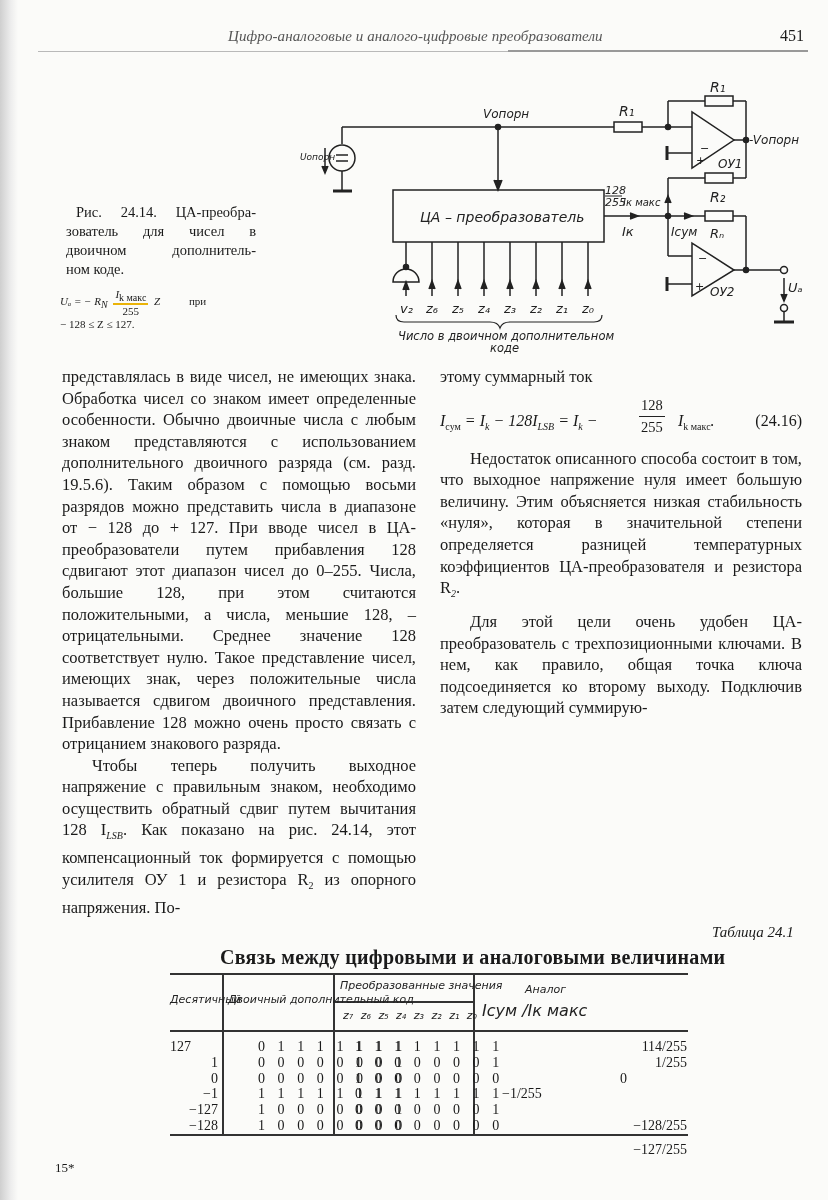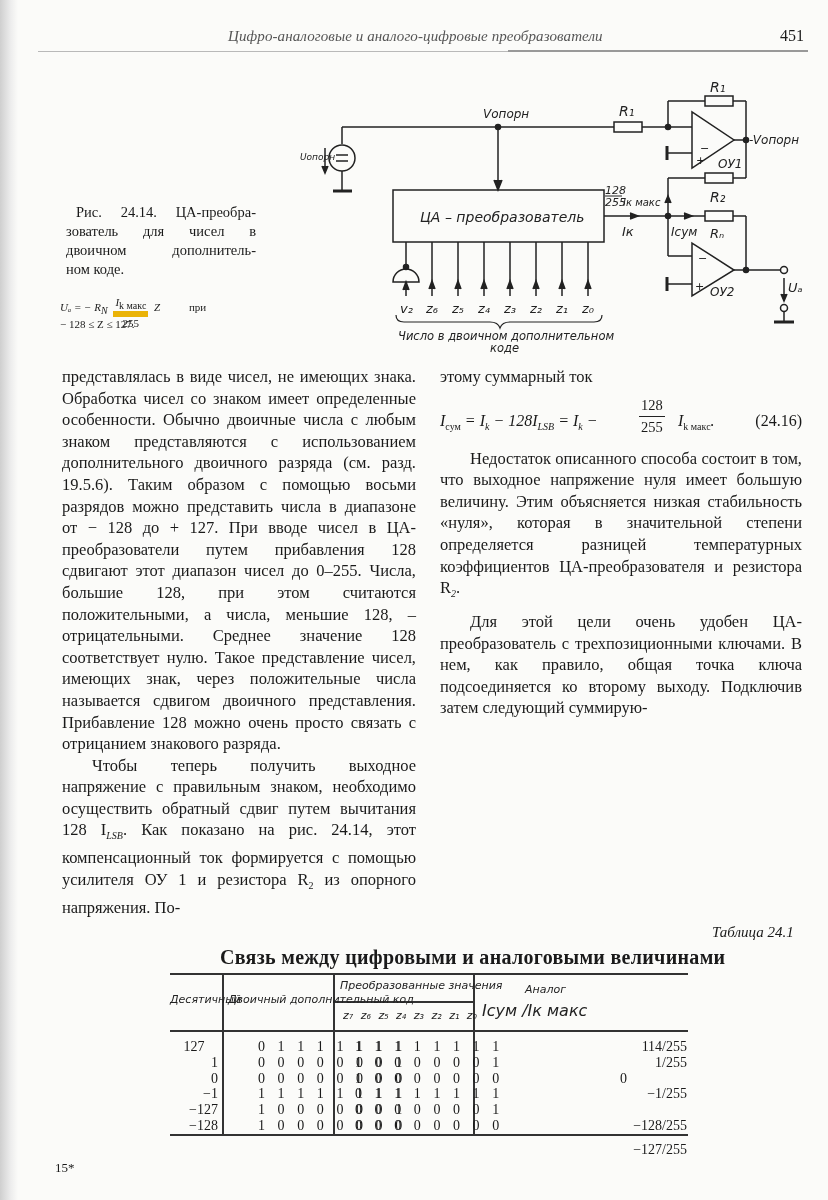--- a/index.html
+++ b/index.html
@@ -8,21 +8,21 @@
   .binding-shadow { position:absolute; left:0; top:0; width:18px; height:1200px;
          background:linear-gradient(to right,#cfcfcf,#ededed 60%,#fbfbf9); }
   .running-head { position:absolute; left:228px; top:28px; font-style:italic; font-size:15px; color:#555; letter-spacing:0.1px; }
   .page-num { position:absolute; left:780px; top:27px; font-size:16px; }
   .rule-main { position:absolute; left:40px; top:51px; width:468px; height:1px; background:#b9b9b9; }
 
   .caption { position:absolute; left:66px; top:203px; width:190px; font-size:14.5px; line-height:19px; text-align:justify; }
   .caption .ind { text-indent:10px; }
   .formula-cap { position:absolute; left:60px; top:288px; font-size:11px; font-style:italic; width:200px; }
   .formula-cap .frac { display:inline-block; vertical-align:middle; text-align:center; margin:0 3px; }
-  .formula-cap .frac .num { display:block; border-bottom:6px solid #eab308; padding:0 2px; font-size:11px;margin-top:8px; }
+  .formula-cap .frac .num { display:block; border-bottom:2px solid #eab308; padding:0 2px; font-size:11px; }
   .formula-cap .frac .den { display:block; font-style:normal; font-size:11px; }
   .formula-cap .pri { font-style:normal; margin-left:26px; }
   .formula-cap2 { position:absolute; left:60px; top:318px; font-size:11px; }
 
   .col { position:absolute; font-size:16.5px; line-height:21.6px; text-align:justify; }
   .col p { margin:0; }
   .col .ind { text-indent:30px; }
   .col-left { left:62px; top:366px; width:354px; }
   .col-right { left:440px; top:366px; width:362px; }
   .eq { position:relative; height:60px; font-style:italic; font-size:16px; }
@@ -234,42 +234,42 @@
   <div class="hdr" style="left:58px;top:20px;">Двоичный дополнительный код</div>
   <div class="hdr" style="left:170px;top:6px;">Преобразованные значения</div>
   <div class="hdr" style="left:173px;top:36px;word-spacing:4px;">
     <span>z₇</span> <span>z₆</span> <span>z₅</span> <span>z₄</span> <span>z₃</span> <span>z₂</span> <span>z₁</span> <span>z₀</span>
   </div>
   <div class="hdr" style="left:318px;top:10px;padding-left:37px;">Аналог</div>
   <div class="hdr" style="left:312px;top:28px;font-size:16px;">Iсум /Iк макс</div>
 
   <div id="rows">
       <div>
-        <div class="cell" style="left: 0px; width: 48px; text-align: center; top: 66px;">127</div>
+        <div class="cell" style="left: 0px; width: 48px; text-align: left; top: 66px;">127</div>
         <div class="bits" style="left: 88px; top: 66px;"><span>0</span><span>1</span><span>1</span><span>1</span><span>1</span><span>1</span><span>1</span><span>1</span></div>
         <div class="bits" style="left: 185px; top: 66px;"><span>1</span><span>1</span><span>1</span><span>1</span><span>1</span><span>1</span><span>1</span><span>1</span></div>
         <div class="cell" style="left: 320px; width: 197px; text-align: right; top: 66px;">114/255</div>
       </div>
       <div>
         <div class="cell" style="left: 0px; width: 48px; text-align: right; top: 81.8px;">1</div>
         <div class="bits" style="left: 88px; top: 81.8px;"><span>0</span><span>0</span><span>0</span><span>0</span><span>0</span><span>0</span><span>0</span><span>1</span></div>
         <div class="bits" style="left: 185px; top: 81.8px;"><span>1</span><span>0</span><span>0</span><span>0</span><span>0</span><span>0</span><span>0</span><span>1</span></div>
         <div class="cell" style="left: 320px; width: 197px; text-align: right; top: 81.8px;">1/255</div>
       </div>
       <div>
         <div class="cell" style="left: 0px; width: 48px; text-align: right; top: 97.6px;">0</div>
         <div class="bits" style="left: 88px; top: 97.6px;"><span>0</span><span>0</span><span>0</span><span>0</span><span>0</span><span>0</span><span>0</span><span>0</span></div>
         <div class="bits" style="left: 185px; top: 97.6px;"><span>1</span><span>0</span><span>0</span><span>0</span><span>0</span><span>0</span><span>0</span><span>0</span></div>
         <div class="cell" style="left: 450px; width: 40px; text-align: left; top: 97.6px;">0</div>
       </div>
       <div>
         <div class="cell" style="left: 0px; width: 48px; text-align: right; top: 113.4px;">−1</div>
         <div class="bits" style="left: 88px; top: 113.4px;"><span>1</span><span>1</span><span>1</span><span>1</span><span>1</span><span>1</span><span>1</span><span>1</span></div>
         <div class="bits" style="left: 185px; top: 113.4px;"><span>0</span><span>1</span><span>1</span><span>1</span><span>1</span><span>1</span><span>1</span><span>1</span></div>
-        <div class="cell" style="left: 320px; width: 197px; text-align: right; top: 113.4px;">−1/255</div>
+        <div class="cell" style="left: 332px; width: 197px; text-align: left; top: 113.4px;">−1/255</div>
       </div>
       <div>
         <div class="cell" style="left: 0px; width: 48px; text-align: right; top: 129.2px;">−127</div>
         <div class="bits" style="left: 88px; top: 129.2px;"><span>1</span><span>0</span><span>0</span><span>0</span><span>0</span><span>0</span><span>0</span><span>1</span></div>
         <div class="bits" style="left: 185px; top: 129.2px;"><span>0</span><span>0</span><span>0</span><span>0</span><span>0</span><span>0</span><span>0</span><span>1</span></div>
         <div class="cell" style="left: 320px; width: 197px; text-align: right; top: 129.2px; margin-top: 40px;">−127/255</div>
       </div>
       <div>
         <div class="cell" style="left: 0px; width: 48px; text-align: right; top: 145px;">−128</div>
         <div class="bits" style="left: 88px; top: 145px;"><span>1</span><span>0</span><span>0</span><span>0</span><span>0</span><span>0</span><span>0</span><span>0</span></div>

